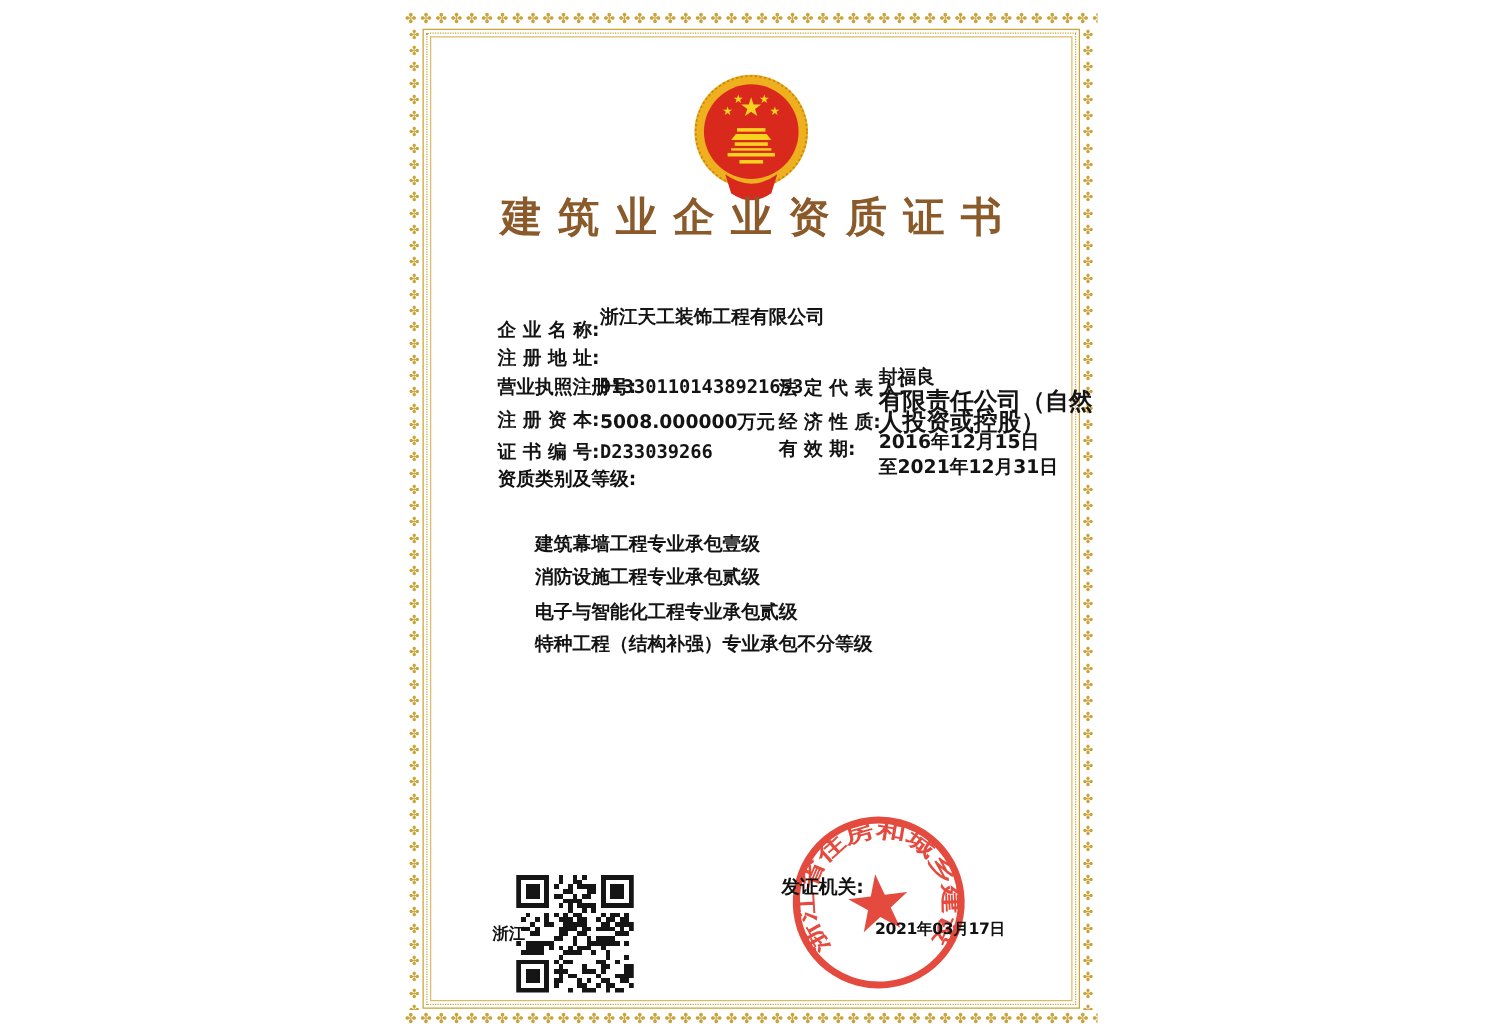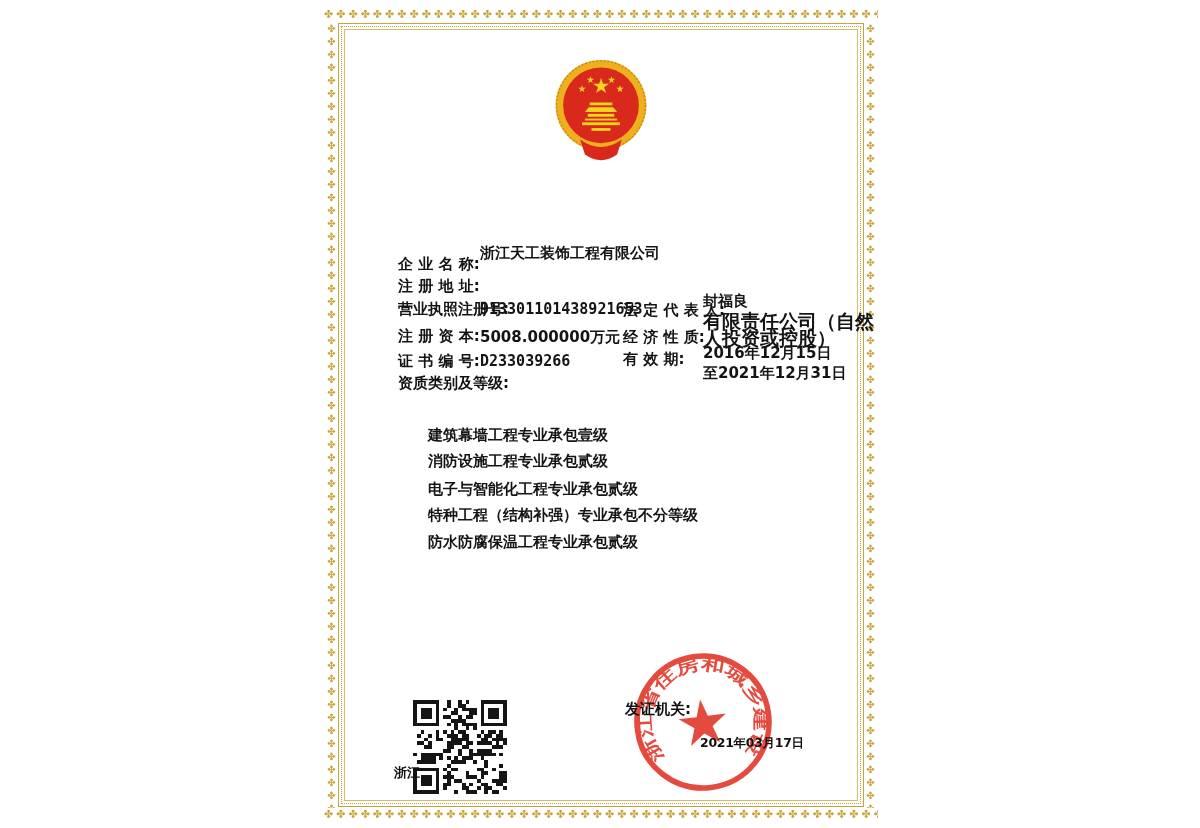--- a/index.html
+++ b/index.html
@@ -49,21 +49,21 @@
   .valr2a{left:381px;top:338px;}
   .valr2b{left:381px;top:358px;}
   .section-label{position:absolute;left:76px;top:368px;font-weight:bold;font-size:15px;}
 
   
   .qual{position:absolute;left:106px;font-size:15px;font-weight:bold;white-space:nowrap;color:#141414;}
   .q0{top:392px;} .q1{top:420px;} .q2{top:446px;} .q3{top:474px;} .q4{top:500px;} .q5{top:527px;}
 
   
   .qr{position:absolute;left:91px;top:694px;width:94px;height:94px;}
-  .qr-caption{position:absolute;left:72px;top:732px;font-size:13px;font-weight:bold;z-index:3;margin-top:26px;}
+  .qr-caption{position:absolute;left:72px;top:732px;font-size:13px;font-weight:bold;z-index:3;}
   .seal{position:absolute;left:306px;top:641px;width:150px;height:150px;transform:rotate(-7deg);opacity:.93;z-index:2;}
   .issuer{position:absolute;left:303px;top:694px;font-size:15px;font-weight:bold;z-index:3;}
   .issue-date{position:absolute;left:378px;top:729px;font-size:12.5px;font-weight:bold;z-index:3;letter-spacing:-0.3px;}
 </style>
 </head>
 <body>
 
 <div class="canvas">
   <div class="page">
 
@@ -224,20 +224,21 @@
       <g fill="#f7d21e">
         <rect x="38" y="47" width="24" height="3"></rect>
         <path d="M33 57 h34 l-4 -5 h-26 z"></path>
         <rect x="36" y="59" width="28" height="3"></rect>
         <rect x="33" y="64" width="34" height="2"></rect>
         <rect x="30" y="68" width="40" height="3"></rect>
         <rect x="40" y="74" width="20" height="3"></rect>
       </g>
     </svg>
 
+    <div class="title">建筑业企业资质证书</div>
 
     <div class="lab lab0">企 业 名 称:</div>
     <div class="val vall0">浙江天工装饰工程有限公司</div>
     <div class="lab lab1">注 册 地 址:</div>
     <div class="lab lab2">营业执照注册号:</div>
     <div class="val vall2">913301101438921653</div>
     <div class="lab lab3">注 册 资 本:</div>
     <div class="val vall3">5008.000000万元</div>
     <div class="lab lab4">证 书 编 号:</div>
     <div class="val vall4">D233039266</div>
@@ -248,21 +249,20 @@
     <div class="val valr1">有限责任公司（自然人投资或控股）</div>
     <div class="lab labr2">有   效   期:</div>
     <div class="val valr2a">2016年12月15日</div>
     <div class="val valr2b">至2021年12月31日</div>
 
     <div class="section-label">资质类别及等级:</div>
     <div class="qual q1">建筑幕墙工程专业承包壹级</div>
     <div class="qual q2">消防设施工程专业承包贰级</div>
     <div class="qual q3">电子与智能化工程专业承包贰级</div>
     <div class="qual q4">特种工程（结构补强）专业承包不分等级</div>
-    <div class="qual q5">防水防腐保温工程专业承包贰级</div>
 
     <svg class="qr" id="qr-svg" viewBox="0 0 25 25" shape-rendering="crispEdges">
         <rect x="9" y="0" width="1" height="1" fill="#151515"></rect>
         <rect x="12" y="0" width="1" height="1" fill="#151515"></rect>
         <rect x="14" y="0" width="1" height="1" fill="#151515"></rect>
         <rect x="9" y="1" width="1" height="1" fill="#151515"></rect>
         <rect x="12" y="1" width="1" height="1" fill="#151515"></rect>
         <rect x="13" y="1" width="1" height="1" fill="#151515"></rect>
         <rect x="8" y="2" width="1" height="1" fill="#151515"></rect>
         <rect x="11" y="2" width="1" height="1" fill="#151515"></rect>

